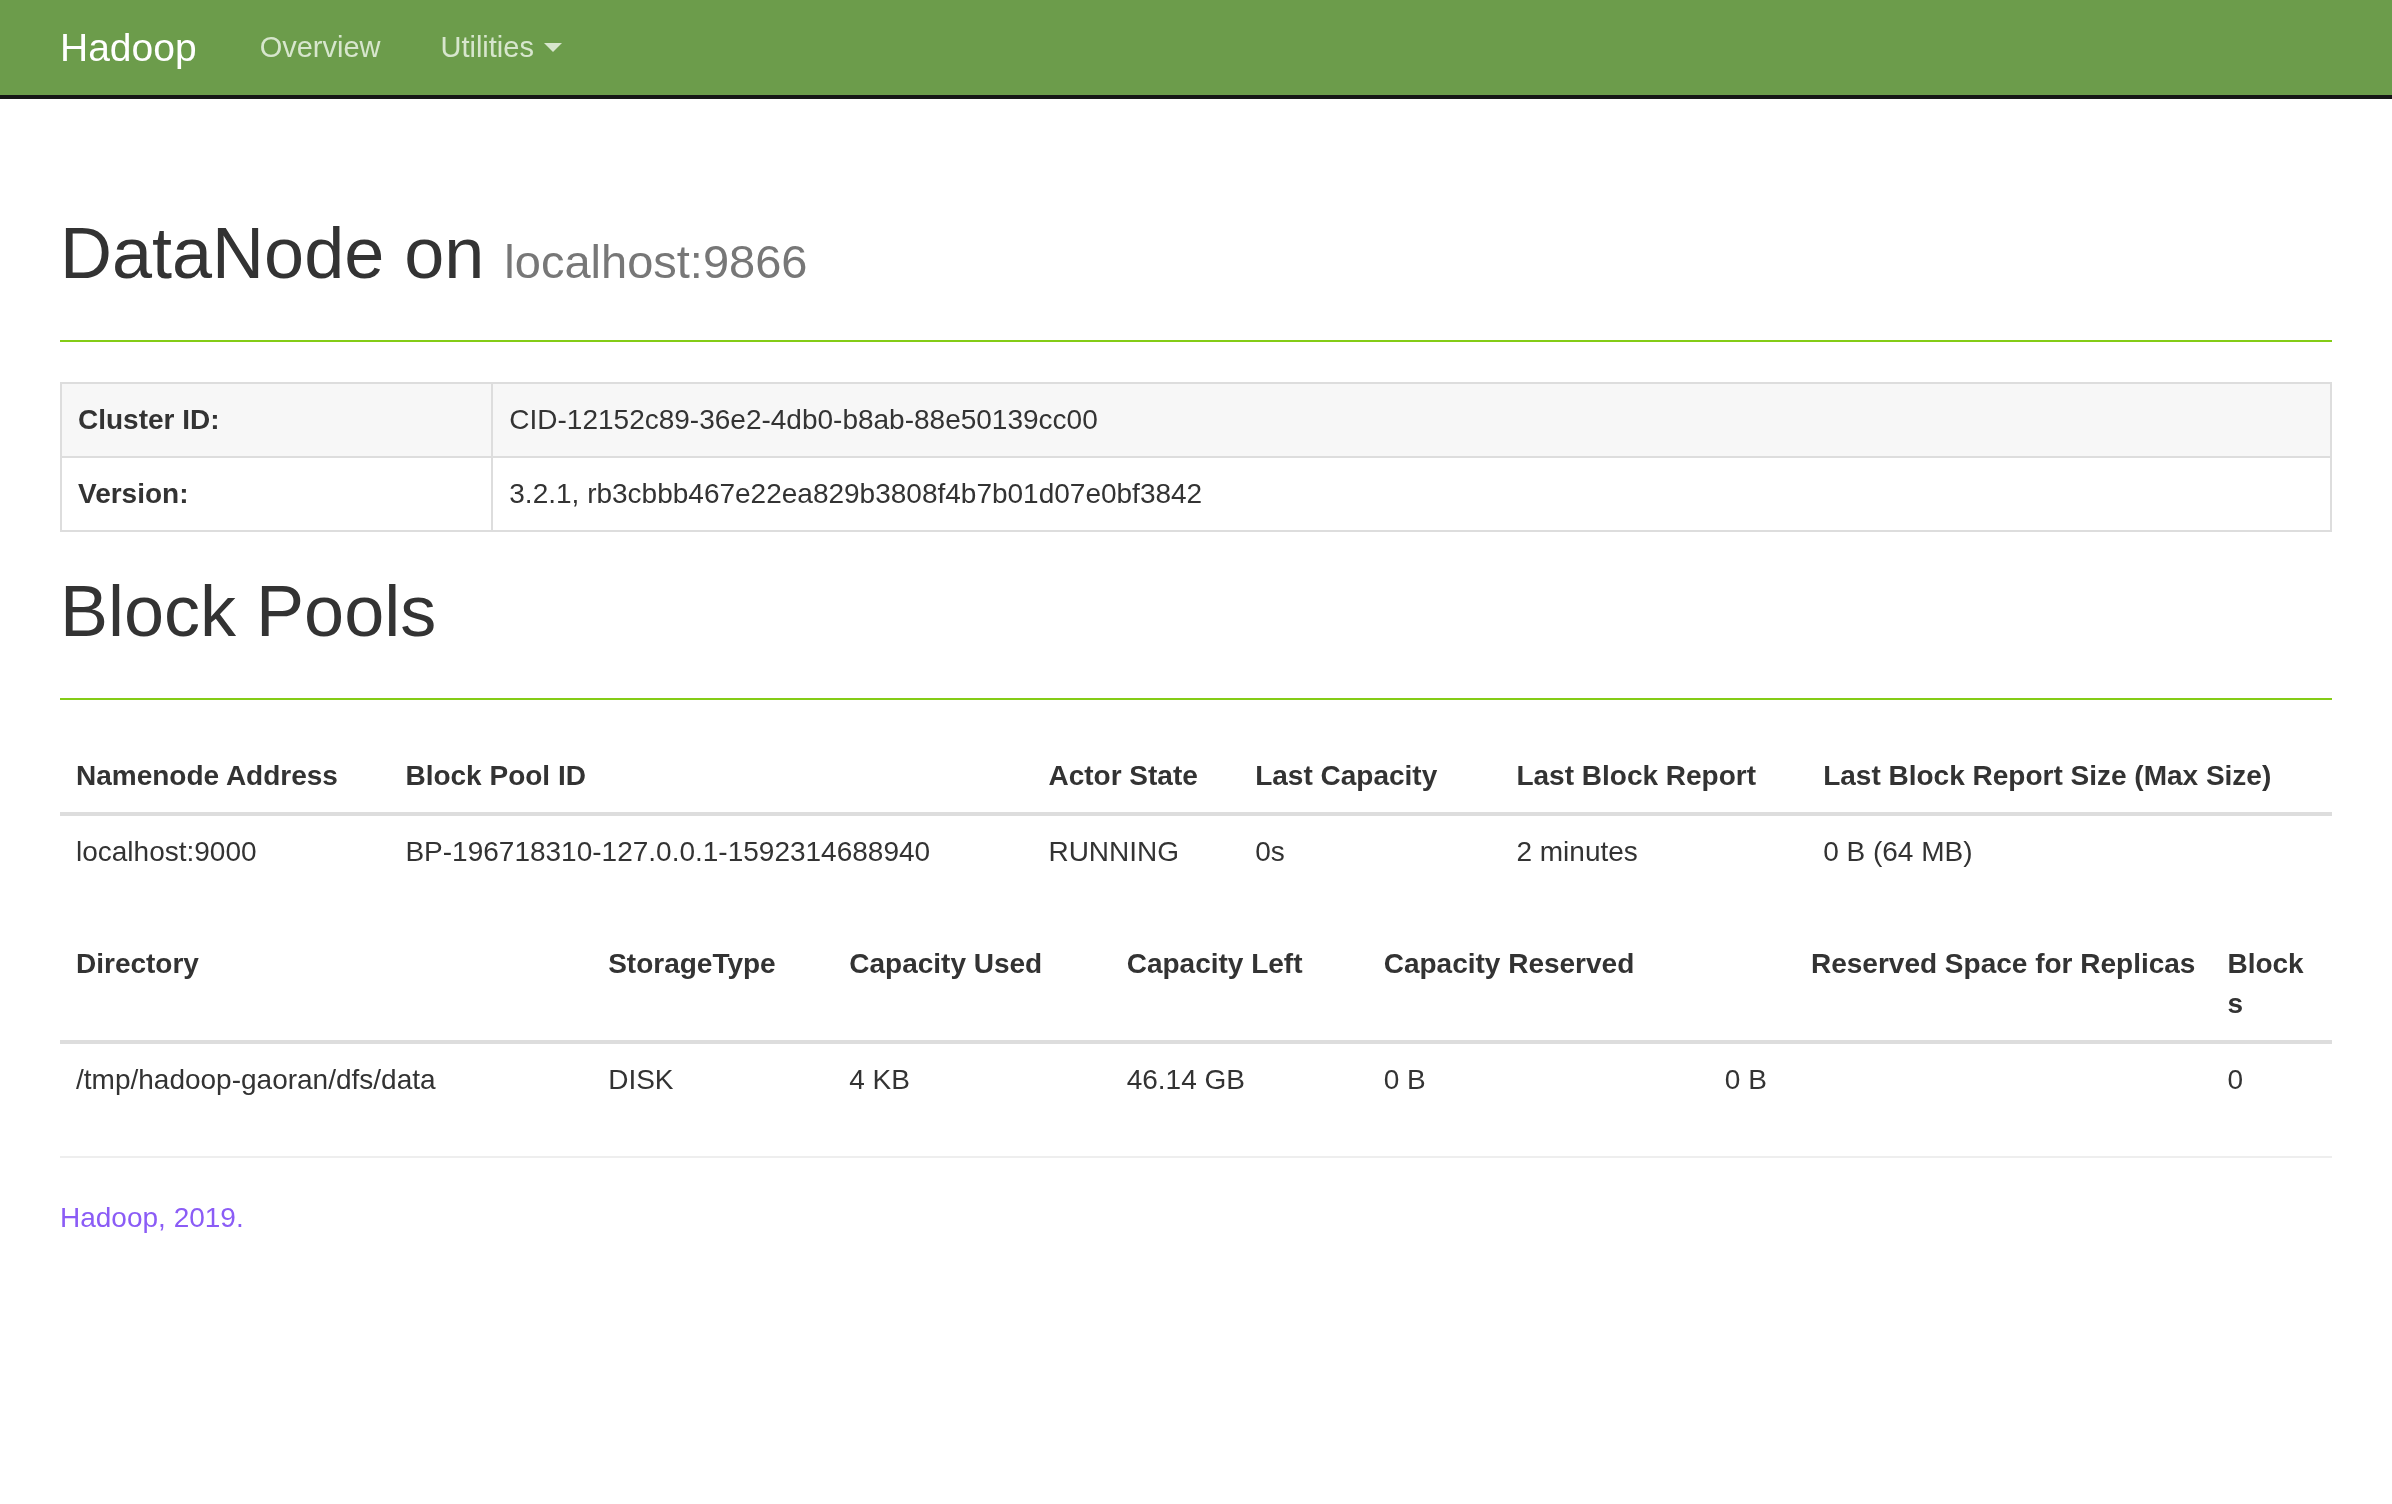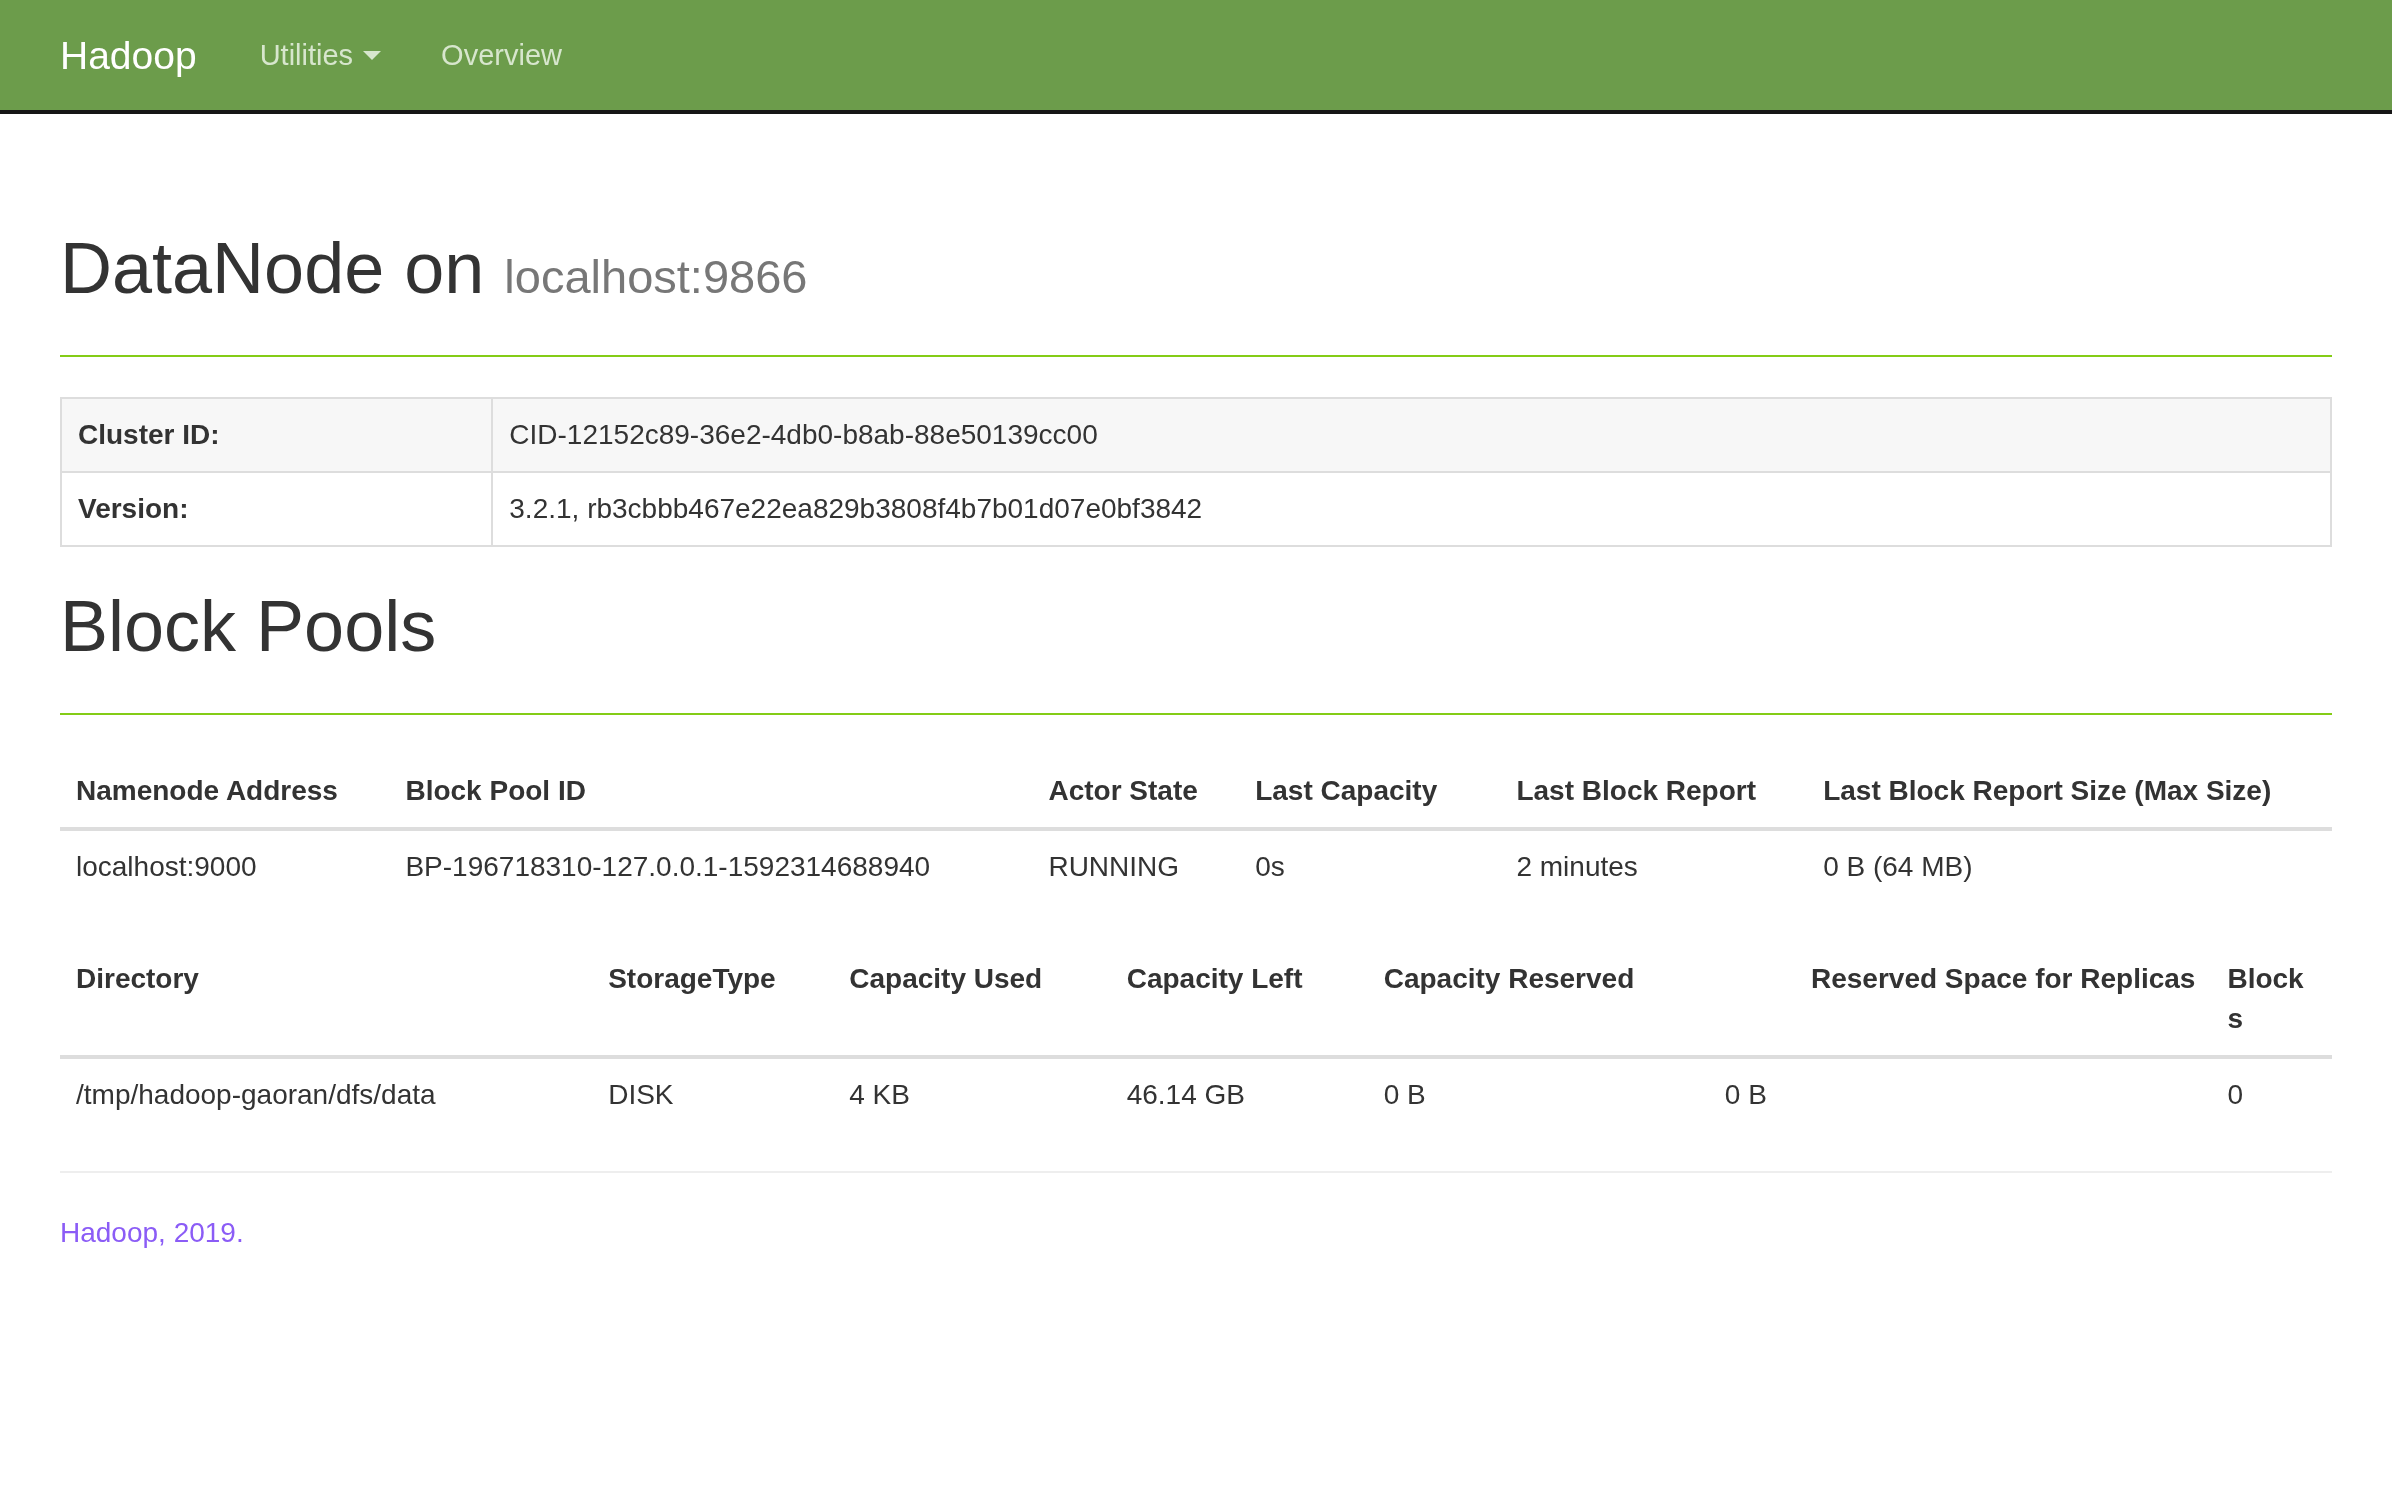--- a/index.html
+++ b/index.html
@@ -11,21 +11,21 @@
     height: 1504px;
     font-family: "Liberation Sans", "DejaVu Sans", sans-serif;
     font-size: 28px;
     color: #333333;
     -webkit-font-smoothing: antialiased;
   }
 
   
   .navbar {
     width: 100%;
-    height: 114px;
+    height: 99px;
     background: #6c9c4b;
     border-bottom: 4px solid #161616;
     display: flex;
     align-items: center;
     padding: 0 60px;
   }
   .navbar .brand {
     color: #ffffff;
     font-size: 39px;
     line-height: 95px;
@@ -147,25 +147,25 @@
     line-height: 40px;
     margin-bottom: 60px;
   }
 </style>
 </head>
 <body>
 
 <nav class="navbar">
   <a class="brand">Hadoop</a>
   <a class="nav-link">
+    <span>Overview</span>
+  </a>
+  <a class="nav-link">
     <span>Utilities</span>
     <span class="caret"></span>
-  </a>
-  <a class="nav-link">
-    <span>Overview</span>
   </a>
 </nav>
 
 <div class="container">
 
   <div class="page-header first">
     <h1>
       <span>DataNode on</span>
       <span class="subtitle">localhost:9866</span>
     </h1>

